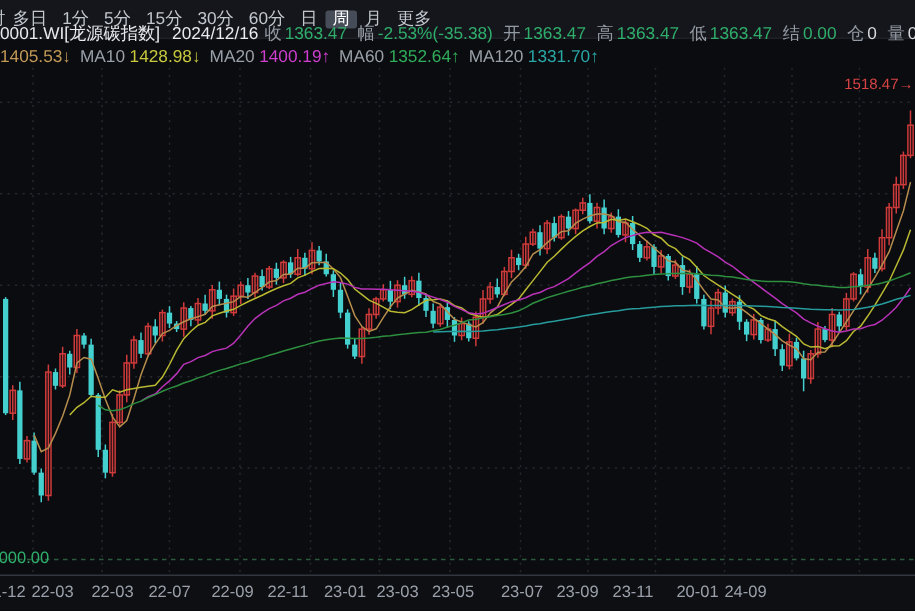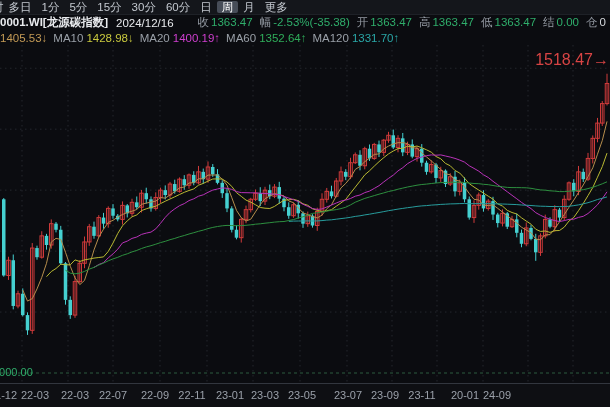--- a/index.html
+++ b/index.html
@@ -3,41 +3,41 @@
 <meta charset="utf-8">
 <style>
   * { margin:0; padding:0; box-sizing:border-box; }
   html,body { width:610px; height:407px; background:#0b0c10; overflow:hidden;
               font-family:"Liberation Sans", sans-serif; }
   #app { position:relative; width:610px; height:407px; background:#0b0c10; overflow:hidden; }
 
   
   .hdr { position:absolute; left:0; width:610px; display:flex; align-items:center;
          white-space:nowrap; color:#b9bec6; font-size:11.5px; }
-  #toolbar   { top:0;  height:15px; background:#14161b; border-bottom:1px solid #1e2127; }
+  #toolbar   { top:0;  height:26px; background:#14161b; border-bottom:1px solid #1e2127; }
   #quotebar  { top:15px; height:15px; }
   #mabar     { top:30px; height:15px; }
 
   .tab { padding:0 5px; color:#c3c8cf; cursor:default; }
   .tab.selected { background:#474d58; color:#ffffff; border-radius:2px; padding:0 5px; }
   .tab-frag { margin-left:-8px; color:#c3c8cf; }
 
   .q-item { margin-right:7px; }
   .q-label { color:#959ba4; margin-right:2px; }
-  .q-sym  { color:#e9ebee; margin-right:8px;font-weight:bold; }
-  .q-date { color:#e9ebee; margin-right:24px; }
+  .q-sym  { color:#e9ebee; margin-right:8px; }
+  .q-date { color:#e9ebee; margin-right:4px; }
   .val-green { color:#2fae6b; }
   .val-plain { color:#d6d9dd; }
 
   .ma-item { margin-right:6px; }
   .ma-label { color:#9aa0a8; margin-right:3px; }
 
   
   #plot { position:absolute; left:0; top:45px; width:610px; height:338px; }
-  #hi-marker { position:absolute; top:51px; right:1px; color:#d84444; font-size:16px;
+  #hi-marker { position:absolute; top:51px; right:1px; color:#d84444; font-size:10px;
                z-index:5; letter-spacing:0; }
   #lo-marker { position:absolute; top:366px; left:-7px; color:#2fae6b; font-size:11px; z-index:5; }
 
   
   #xaxis { position:absolute; left:0; top:383px; width:610px; height:24px;
            border-top:1px solid #32363e; background:#0e0f13; }
   .x-label { position:absolute; top:5px; transform:translateX(-50%); color:#9aa0a9;
              font-size:11px; white-space:nowrap; }
 </style>
 </head>

